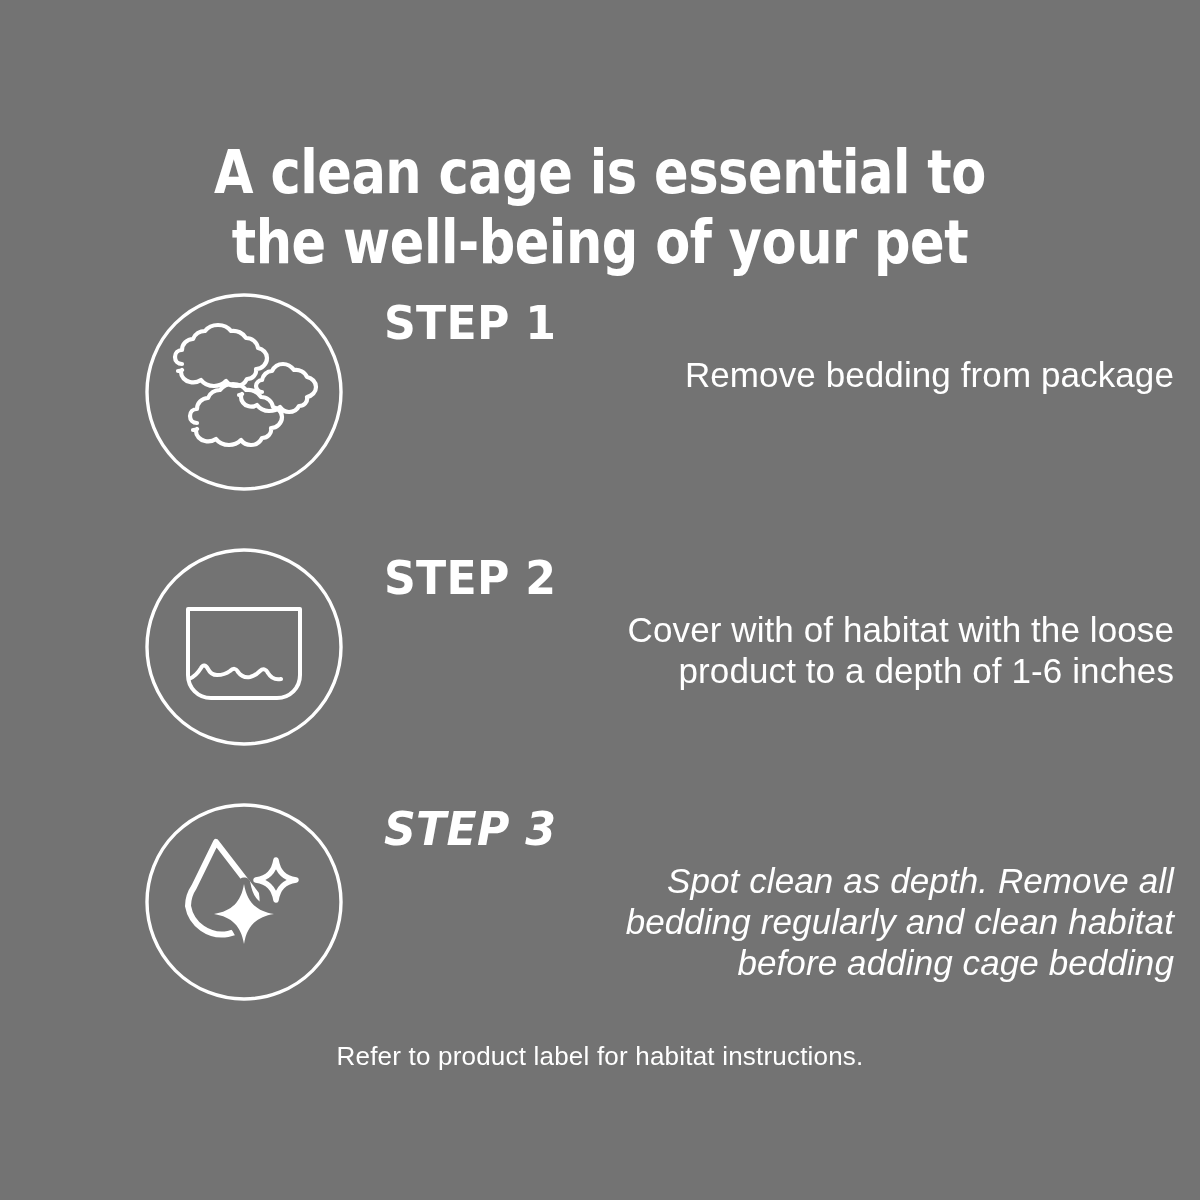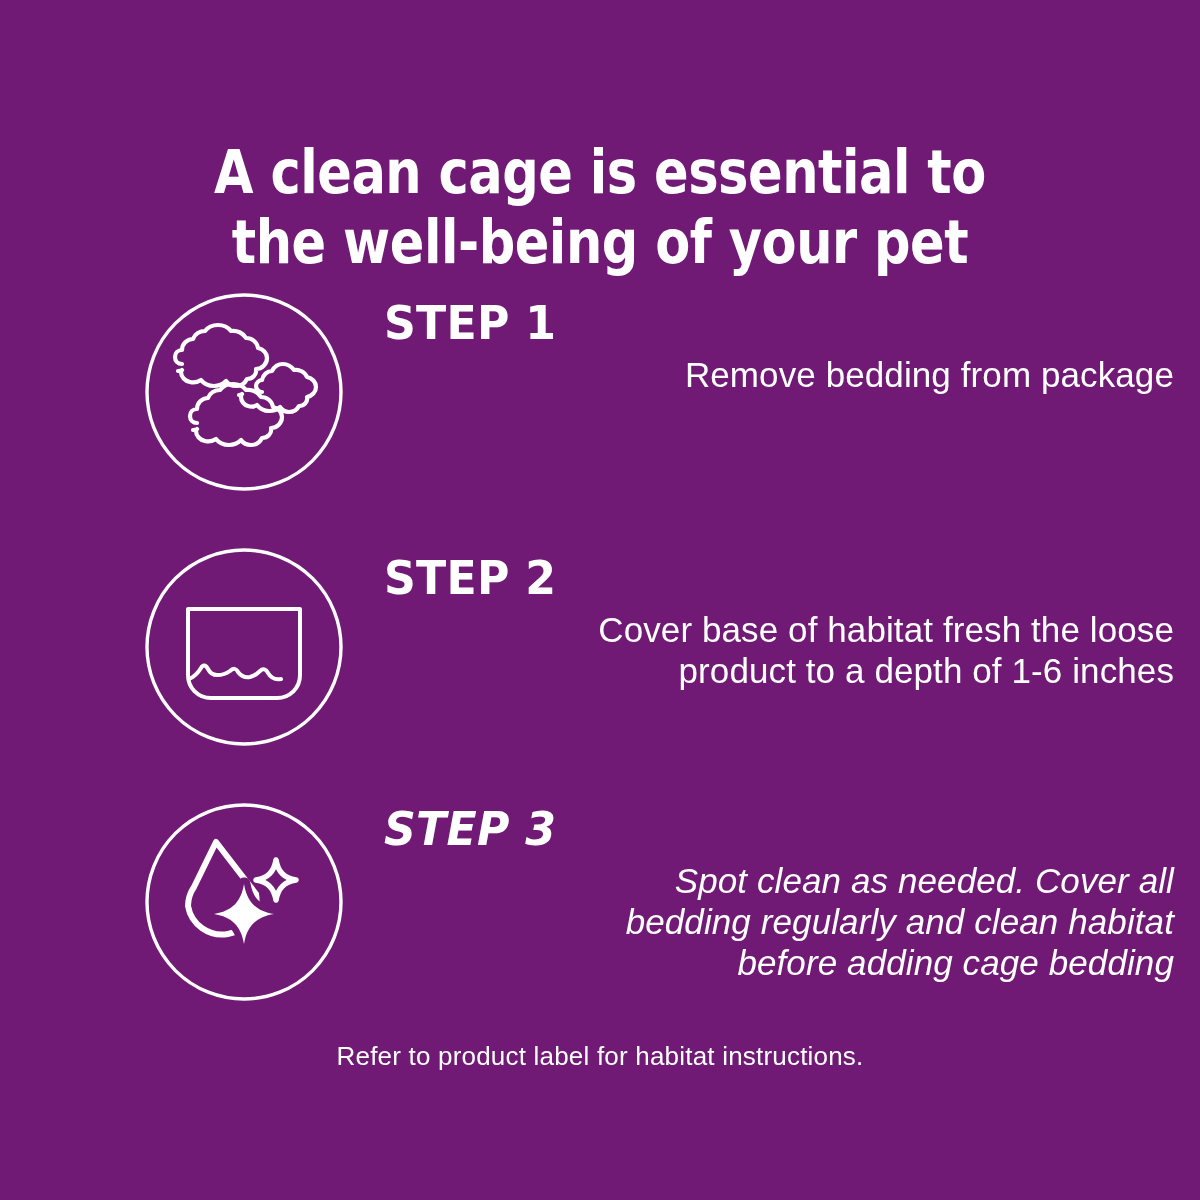--- a/index.html
+++ b/index.html
@@ -12,21 +12,21 @@
     height: 1200px;
     background: #062462;
     font-family: "Liberation Sans", sans-serif;
     color: #ffffff;
     overflow: hidden;
   }
   .poster {
     position: relative;
     width: 1200px;
     height: 1200px;
-    background: #701a75;
+    background: #737373;
     box-sizing: border-box;
   }
 
   
   .headline {
     position: absolute;
     top: 96px;
     left: 0;
     width: 1200px;
     text-align: center;
@@ -160,21 +160,21 @@
           <circle cx="100" cy="100" r="97" stroke="#ffffff" stroke-width="3.4"></circle>
 
           <path d="M44 62h112v66c0 13-10 23-23 23H67c-13 0-23-10-23-23V62z" stroke="#ffffff" stroke-width="4" stroke-linejoin="round"></path>
 
           <path d="M45 132c5-2 9-6 12-11 2-4 5-3 7 1 2 4 5 6 9 6 5 0 9-1 13-4 3-3 6-3 8 1 3 4 7 6 12 5 4-1 7-3 10-6 3-3 6-2 8 2 3 5 8 7 13 6" stroke="#ffffff" stroke-width="4" stroke-linejoin="round" stroke-linecap="round"></path>
         </svg>
       </div>
       <div class="step-text">
         <div class="step-title">STEP 2</div>
         <p class="step-body">
-          <span class="bline">Cover base of habitat fresh the loose</span>
+          <span class="bline">Cover with of habitat with the loose</span>
           <span class="bline">product to a depth of 1-6 inches</span>
         </p>
       </div>
     </div>
 
     <div class="step-row row-3">
       <div class="step-icon-wrap">
         <svg viewBox="0 0 200 200" fill="none" xmlns="http://www.w3.org/2000/svg">
           <circle cx="100" cy="100" r="97" stroke="#ffffff" stroke-width="3.4"></circle>
           <defs>
@@ -190,21 +190,21 @@
           </g>
 
           <path d="M100 82c3 18 12 27 30 30-18 3-27 12-30 30-3-18-12-27-30-30 18-3 27-12 30-30z" fill="#ffffff"></path>
 
           <path d="M132 58c2 12 8 18 20 20-12 2-18 8-20 20-2-12-8-18-20-20 12-2 18-8 20-20z" stroke="#ffffff" stroke-width="5.5" stroke-linejoin="round" fill="none"></path>
         </svg>
       </div>
       <div class="step-text">
         <div class="step-title">STEP 3</div>
         <p class="step-body">
-          <span class="bline">Spot clean as needed. Cover all</span>
+          <span class="bline">Spot clean as depth. Remove all</span>
           <span class="bline">bedding regularly and clean habitat</span>
           <span class="bline">before adding cage bedding</span>
         </p>
       </div>
     </div>
 
   </div>
 
   <div class="footer-note">Refer to product label for habitat instructions.</div>
 

